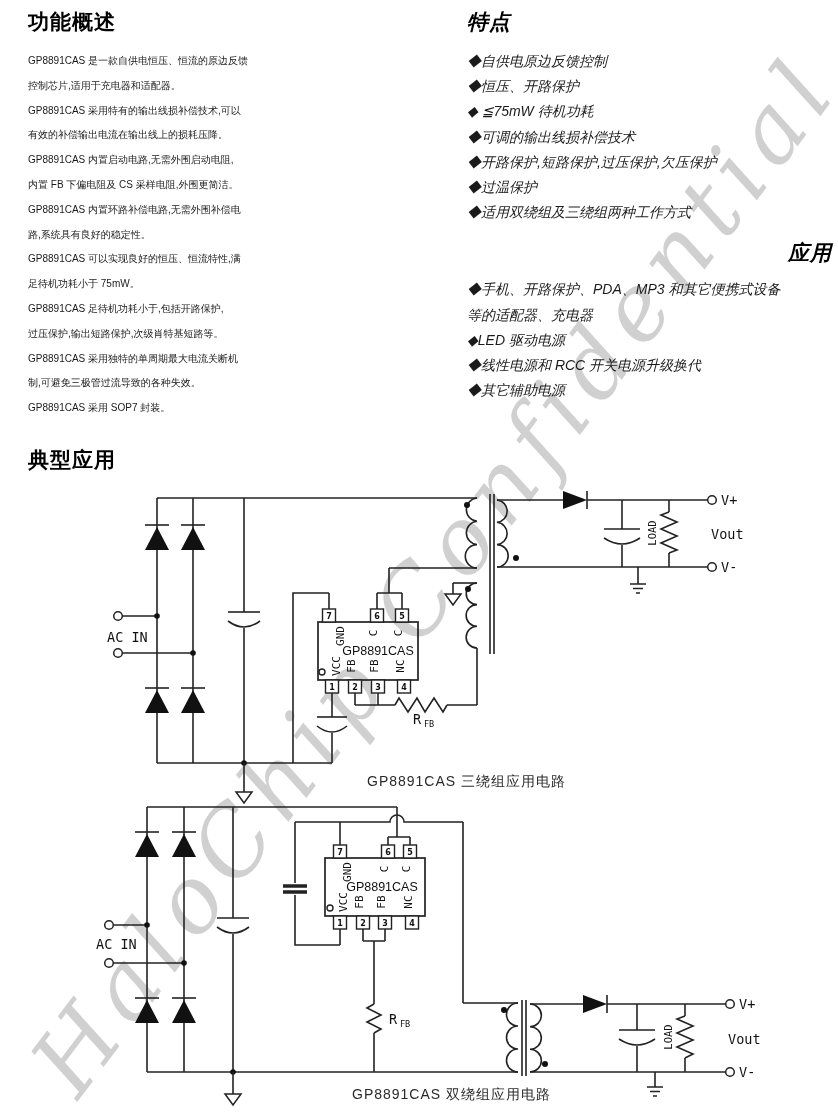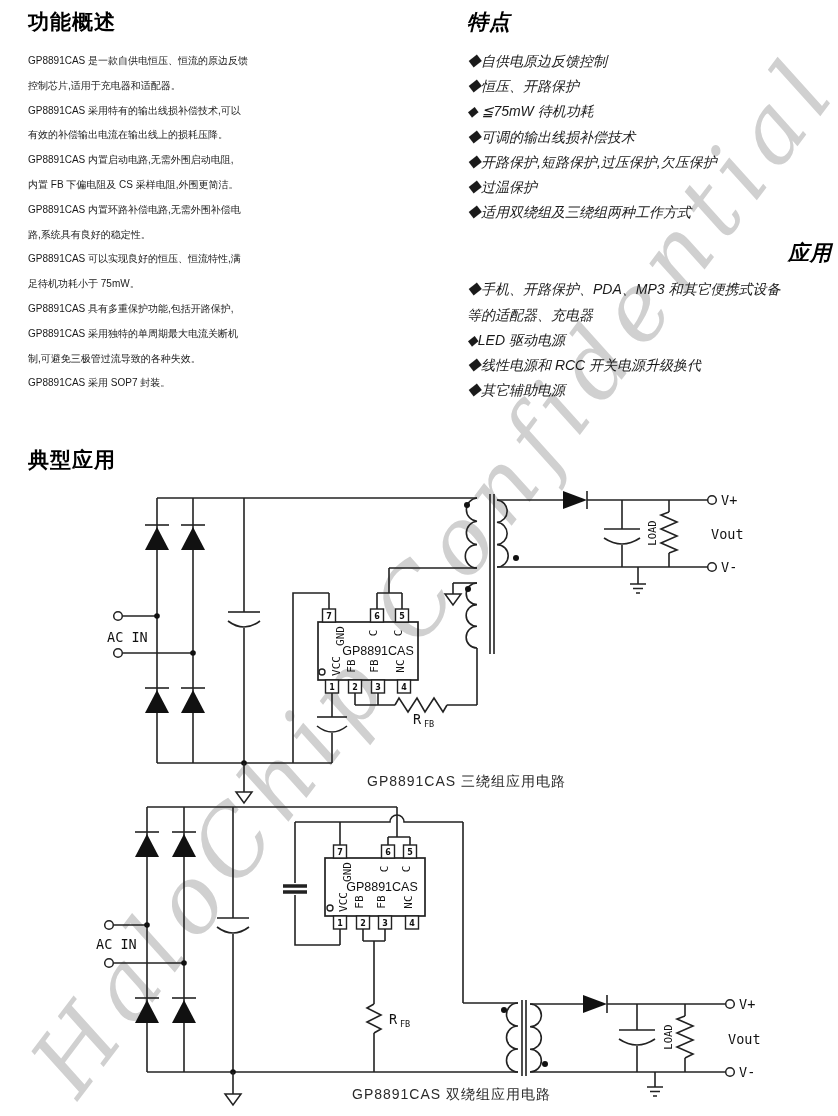--- a/index.html
+++ b/index.html
@@ -50,21 +50,22 @@
   <div class="tline">GP8891CAS 是一款自供电恒压、恒流的原边反馈</div>
       <div class="tline">控制芯片,适用于充电器和适配器。</div>
       <div class="tline">GP8891CAS 采用特有的输出线损补偿技术,可以</div>
       <div class="tline">有效的补偿输出电流在输出线上的损耗压降。</div>
       <div class="tline">GP8891CAS 内置启动电路,无需外围启动电阻,</div>
       <div class="tline">内置 FB 下偏电阻及 CS 采样电阻,外围更简洁。</div>
       <div class="tline">GP8891CAS 内置环路补偿电路,无需外围补偿电</div>
       <div class="tline">路,系统具有良好的稳定性。</div>
       <div class="tline">GP8891CAS 可以实现良好的恒压、恒流特性,满</div>
       <div class="tline">足待机功耗小于 75mW。</div>
-      <div class="tline">GP8891CAS 具有多重保护功能,包括开路保护,</div>
+      <div class="tline">GP8891CAS 足待机功耗小于,包括开路保护,</div>
+      <div class="tline">过压保护,输出短路保护,次级肖特基短路等。</div>
       <div class="tline">GP8891CAS 采用独特的单周期最大电流关断机</div>
       <div class="tline">制,可避免三极管过流导致的各种失效。</div>
       <div class="tline">GP8891CAS 采用 SOP7 封装。</div>
     </div>
 </div>
 
 <div class="layer col-right">
   <h2 class="sec">特点</h2>
   <div>
 

